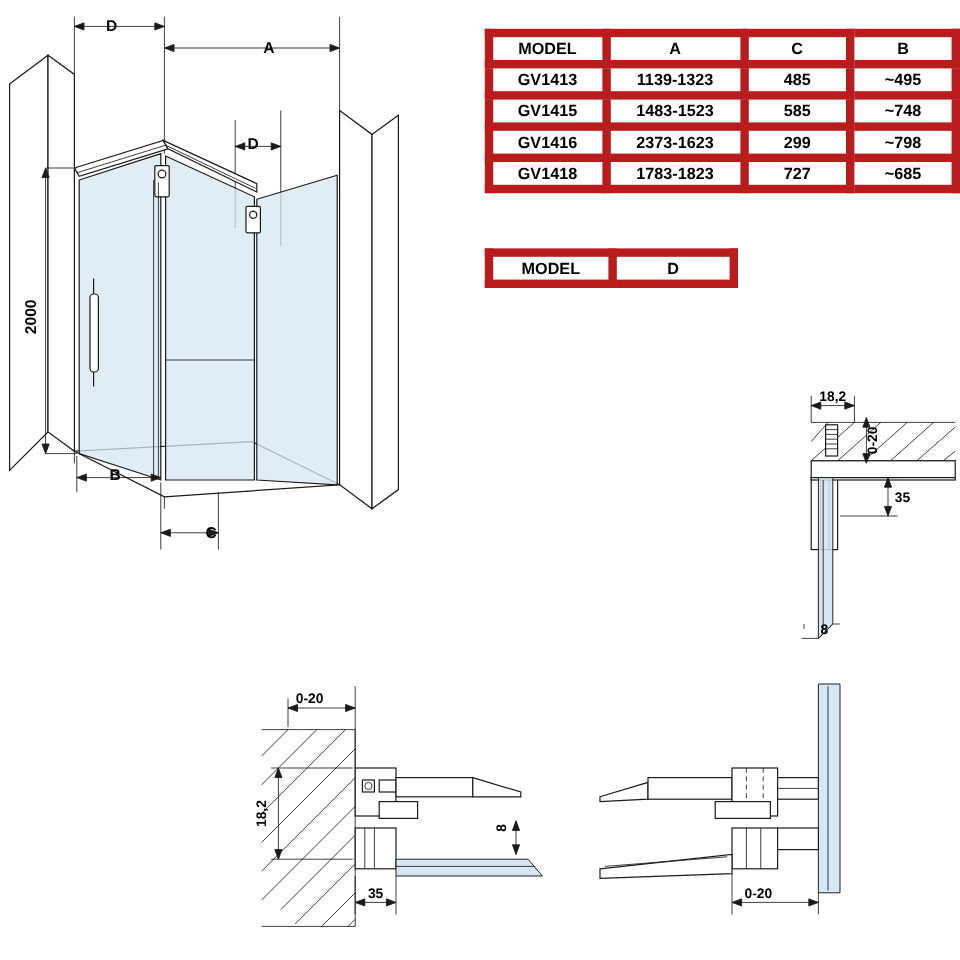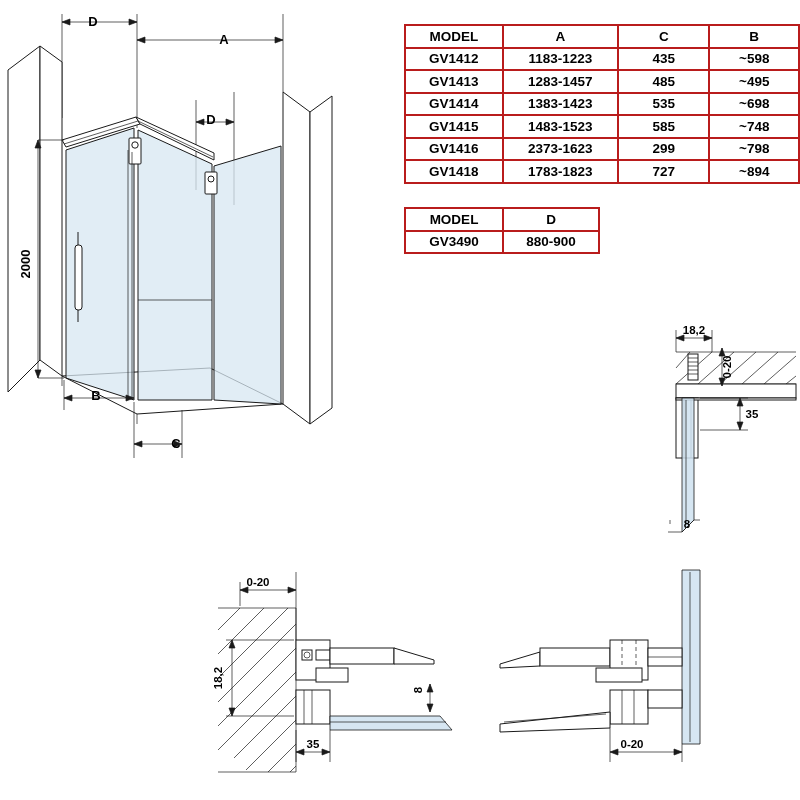--- a/index.html
+++ b/index.html
@@ -14,21 +14,21 @@
   .sheet{position:absolute;inset:0;}
 
   
   .tbl{
     position:absolute;
     border-collapse:collapse;
     font-size:13.5px;
     font-weight:700;
   }
   .tbl td,.tbl th{
-    border:2px solid #b91c1c;
+    border:7px solid #b91c1c;
     text-align:center;
     padding:2px 4px;
     font-weight:700;
     white-space:nowrap;
   }
   #table-models{left:404px;top:24px;}
   #table-models th:nth-child(1),#table-models td:nth-child(1){width:88px;}
   #table-models th:nth-child(2),#table-models td:nth-child(2){width:106px;}
   #table-models th:nth-child(3),#table-models td:nth-child(3){width:82px;}
   #table-models th:nth-child(4),#table-models td:nth-child(4){width:80px;}
@@ -162,70 +162,54 @@
     <thead>
       <tr>
         <th>MODEL</th>
         <th>A</th>
         <th>C</th>
         <th>B</th>
       </tr>
     </thead>
     <tbody>
       <tr>
-        <td>GV1412</td>
-        <td>1183-1223</td>
-        <td>435</td>
-        <td>~598</td>
-      </tr>
-      <tr>
         <td>GV1413</td>
-        <td>1283-1457</td>
+        <td>1139-1323</td>
         <td>485</td>
         <td>~495</td>
-      </tr>
-      <tr>
-        <td>GV1414</td>
-        <td>1383-1423</td>
-        <td>535</td>
-        <td>~698</td>
       </tr>
       <tr>
         <td>GV1415</td>
         <td>1483-1523</td>
         <td>585</td>
         <td>~748</td>
       </tr>
       <tr>
         <td>GV1416</td>
         <td>2373-1623</td>
         <td>299</td>
         <td>~798</td>
       </tr>
       <tr>
         <td>GV1418</td>
         <td>1783-1823</td>
         <td>727</td>
-        <td>~894</td>
+        <td>~685</td>
       </tr>
     </tbody>
   </table>
 
   <table class="tbl" id="table-d">
     <thead>
       <tr>
         <th>MODEL</th>
         <th>D</th>
       </tr>
     </thead>
     <tbody>
-      <tr>
-        <td>GV3490</td>
-        <td>880-900</td>
-      </tr>
     </tbody>
   </table>
 
   <svg width="800" height="800">
 
     <g class="hatch">
       <line x1="676" y1="352" x2="796" y2="352"></line>
       <line x1="676" y1="384" x2="796" y2="384"></line>
       <line x1="690" y1="352" x2="676" y2="368"></line>
       <line x1="712" y1="352" x2="676" y2="384"></line>

